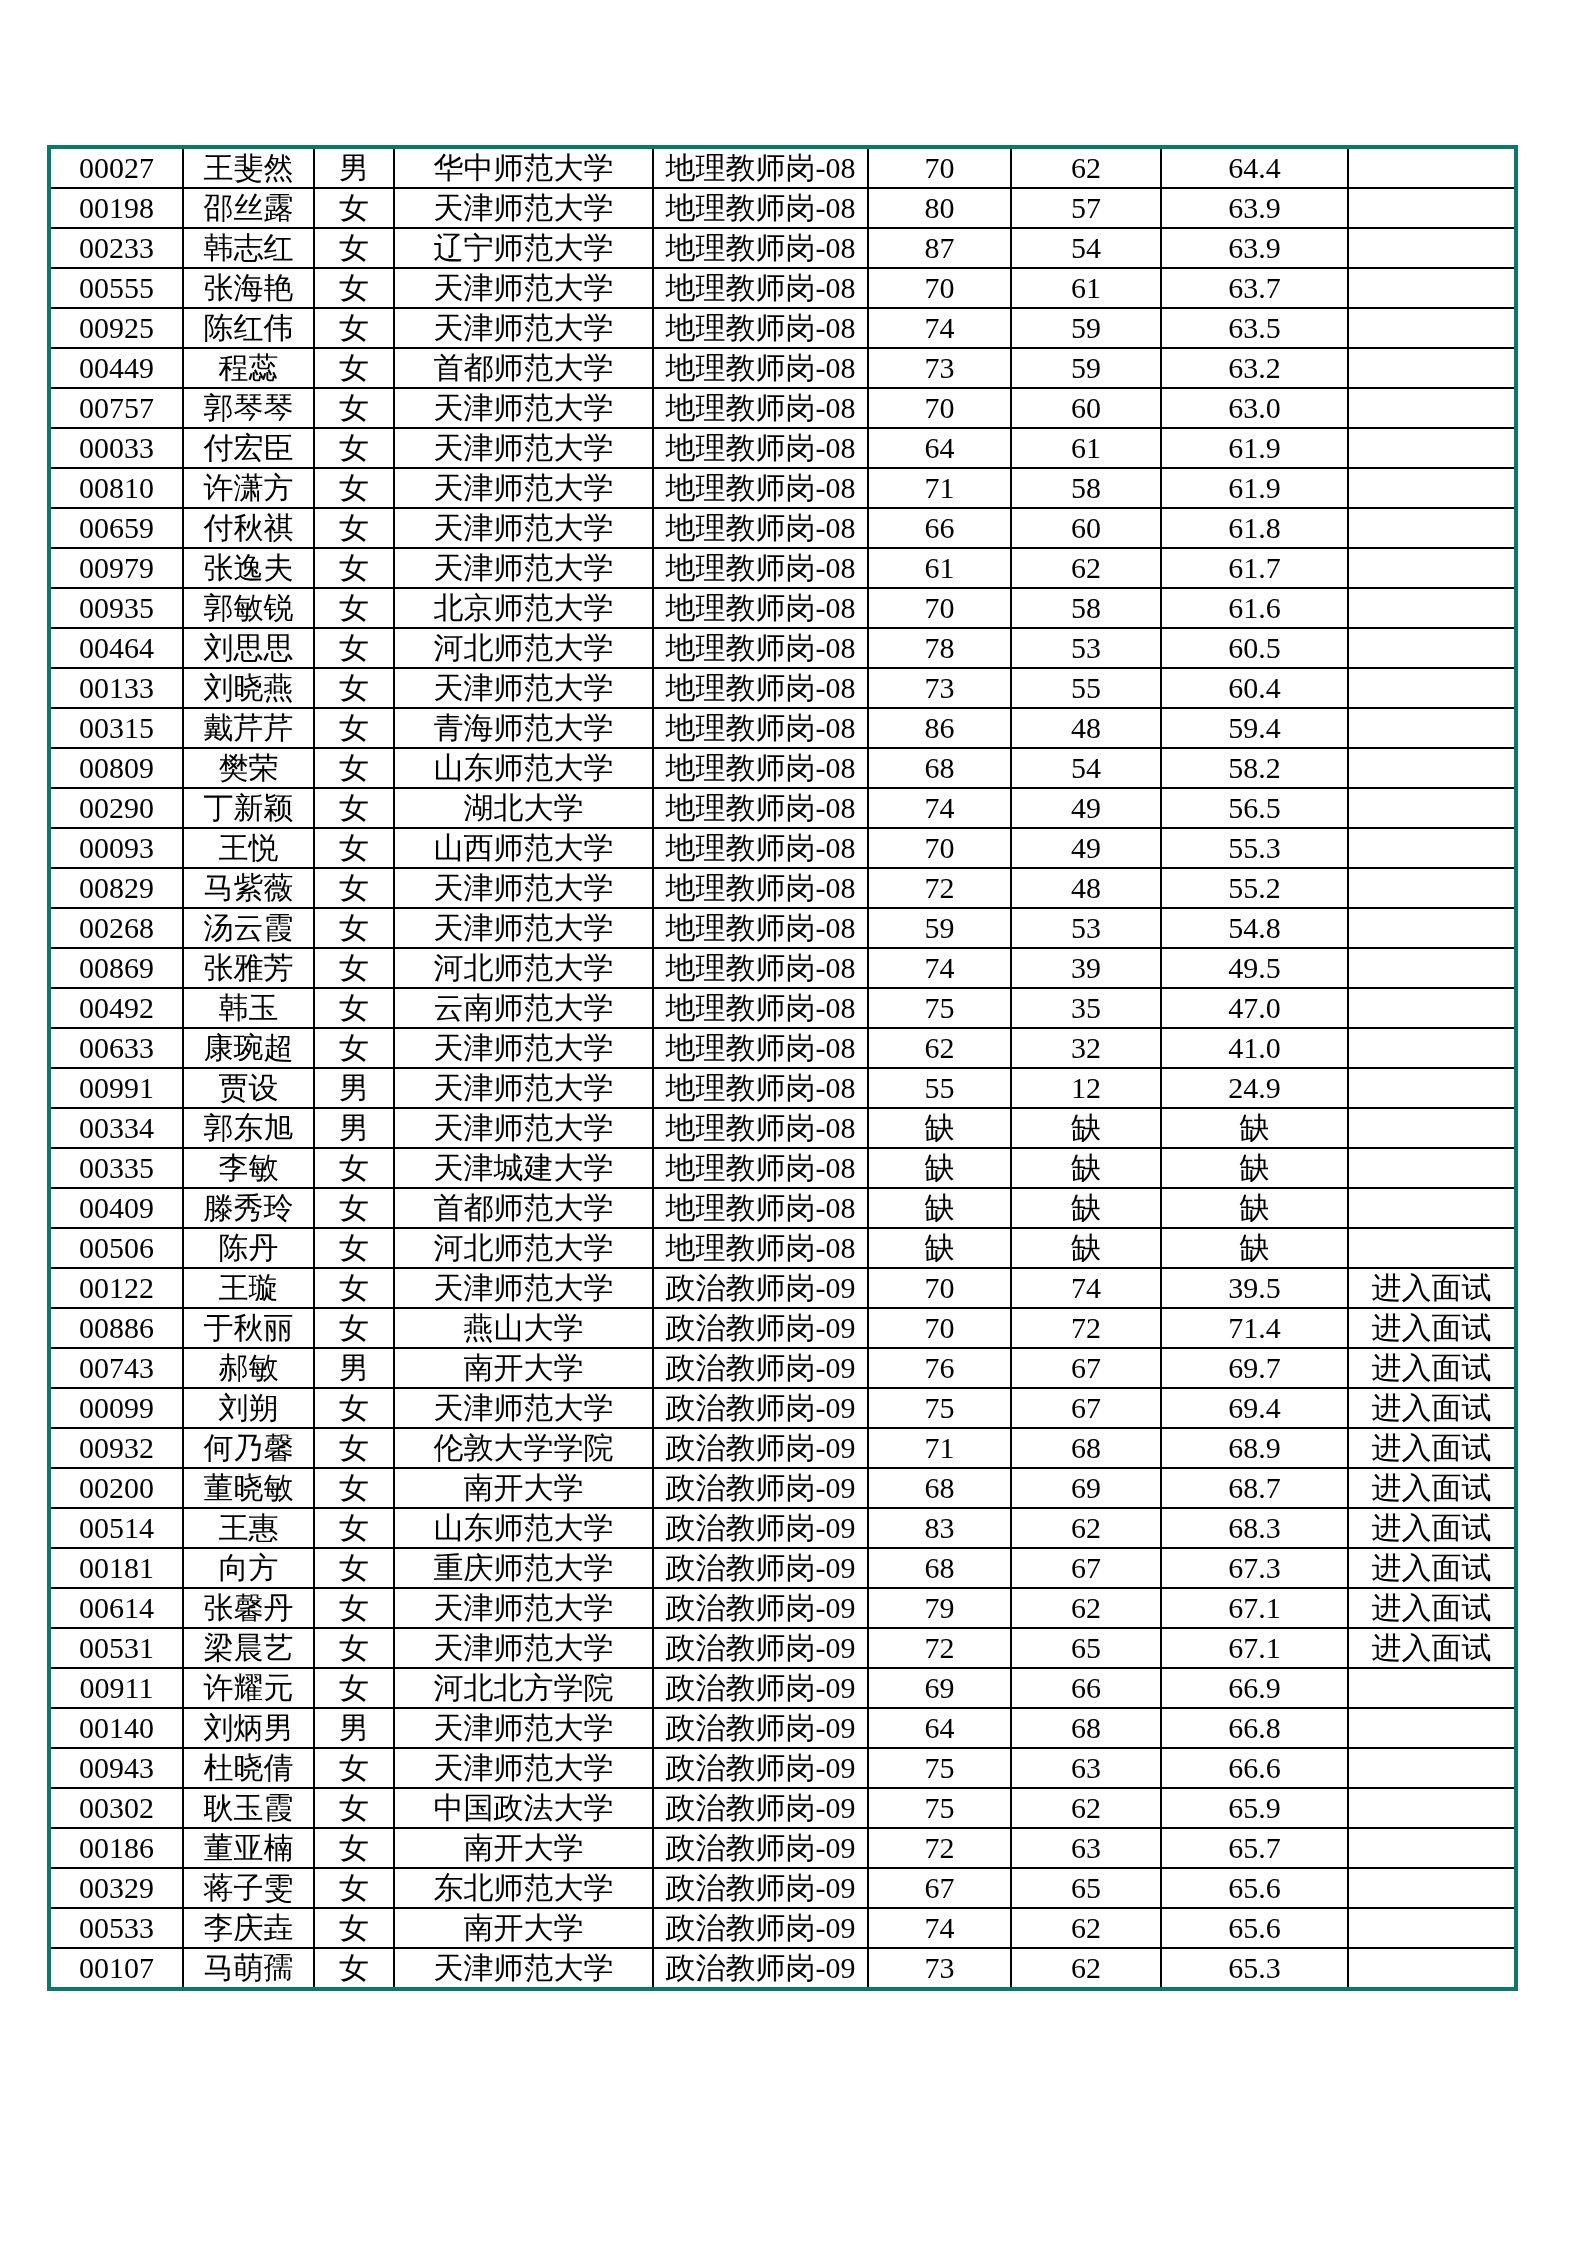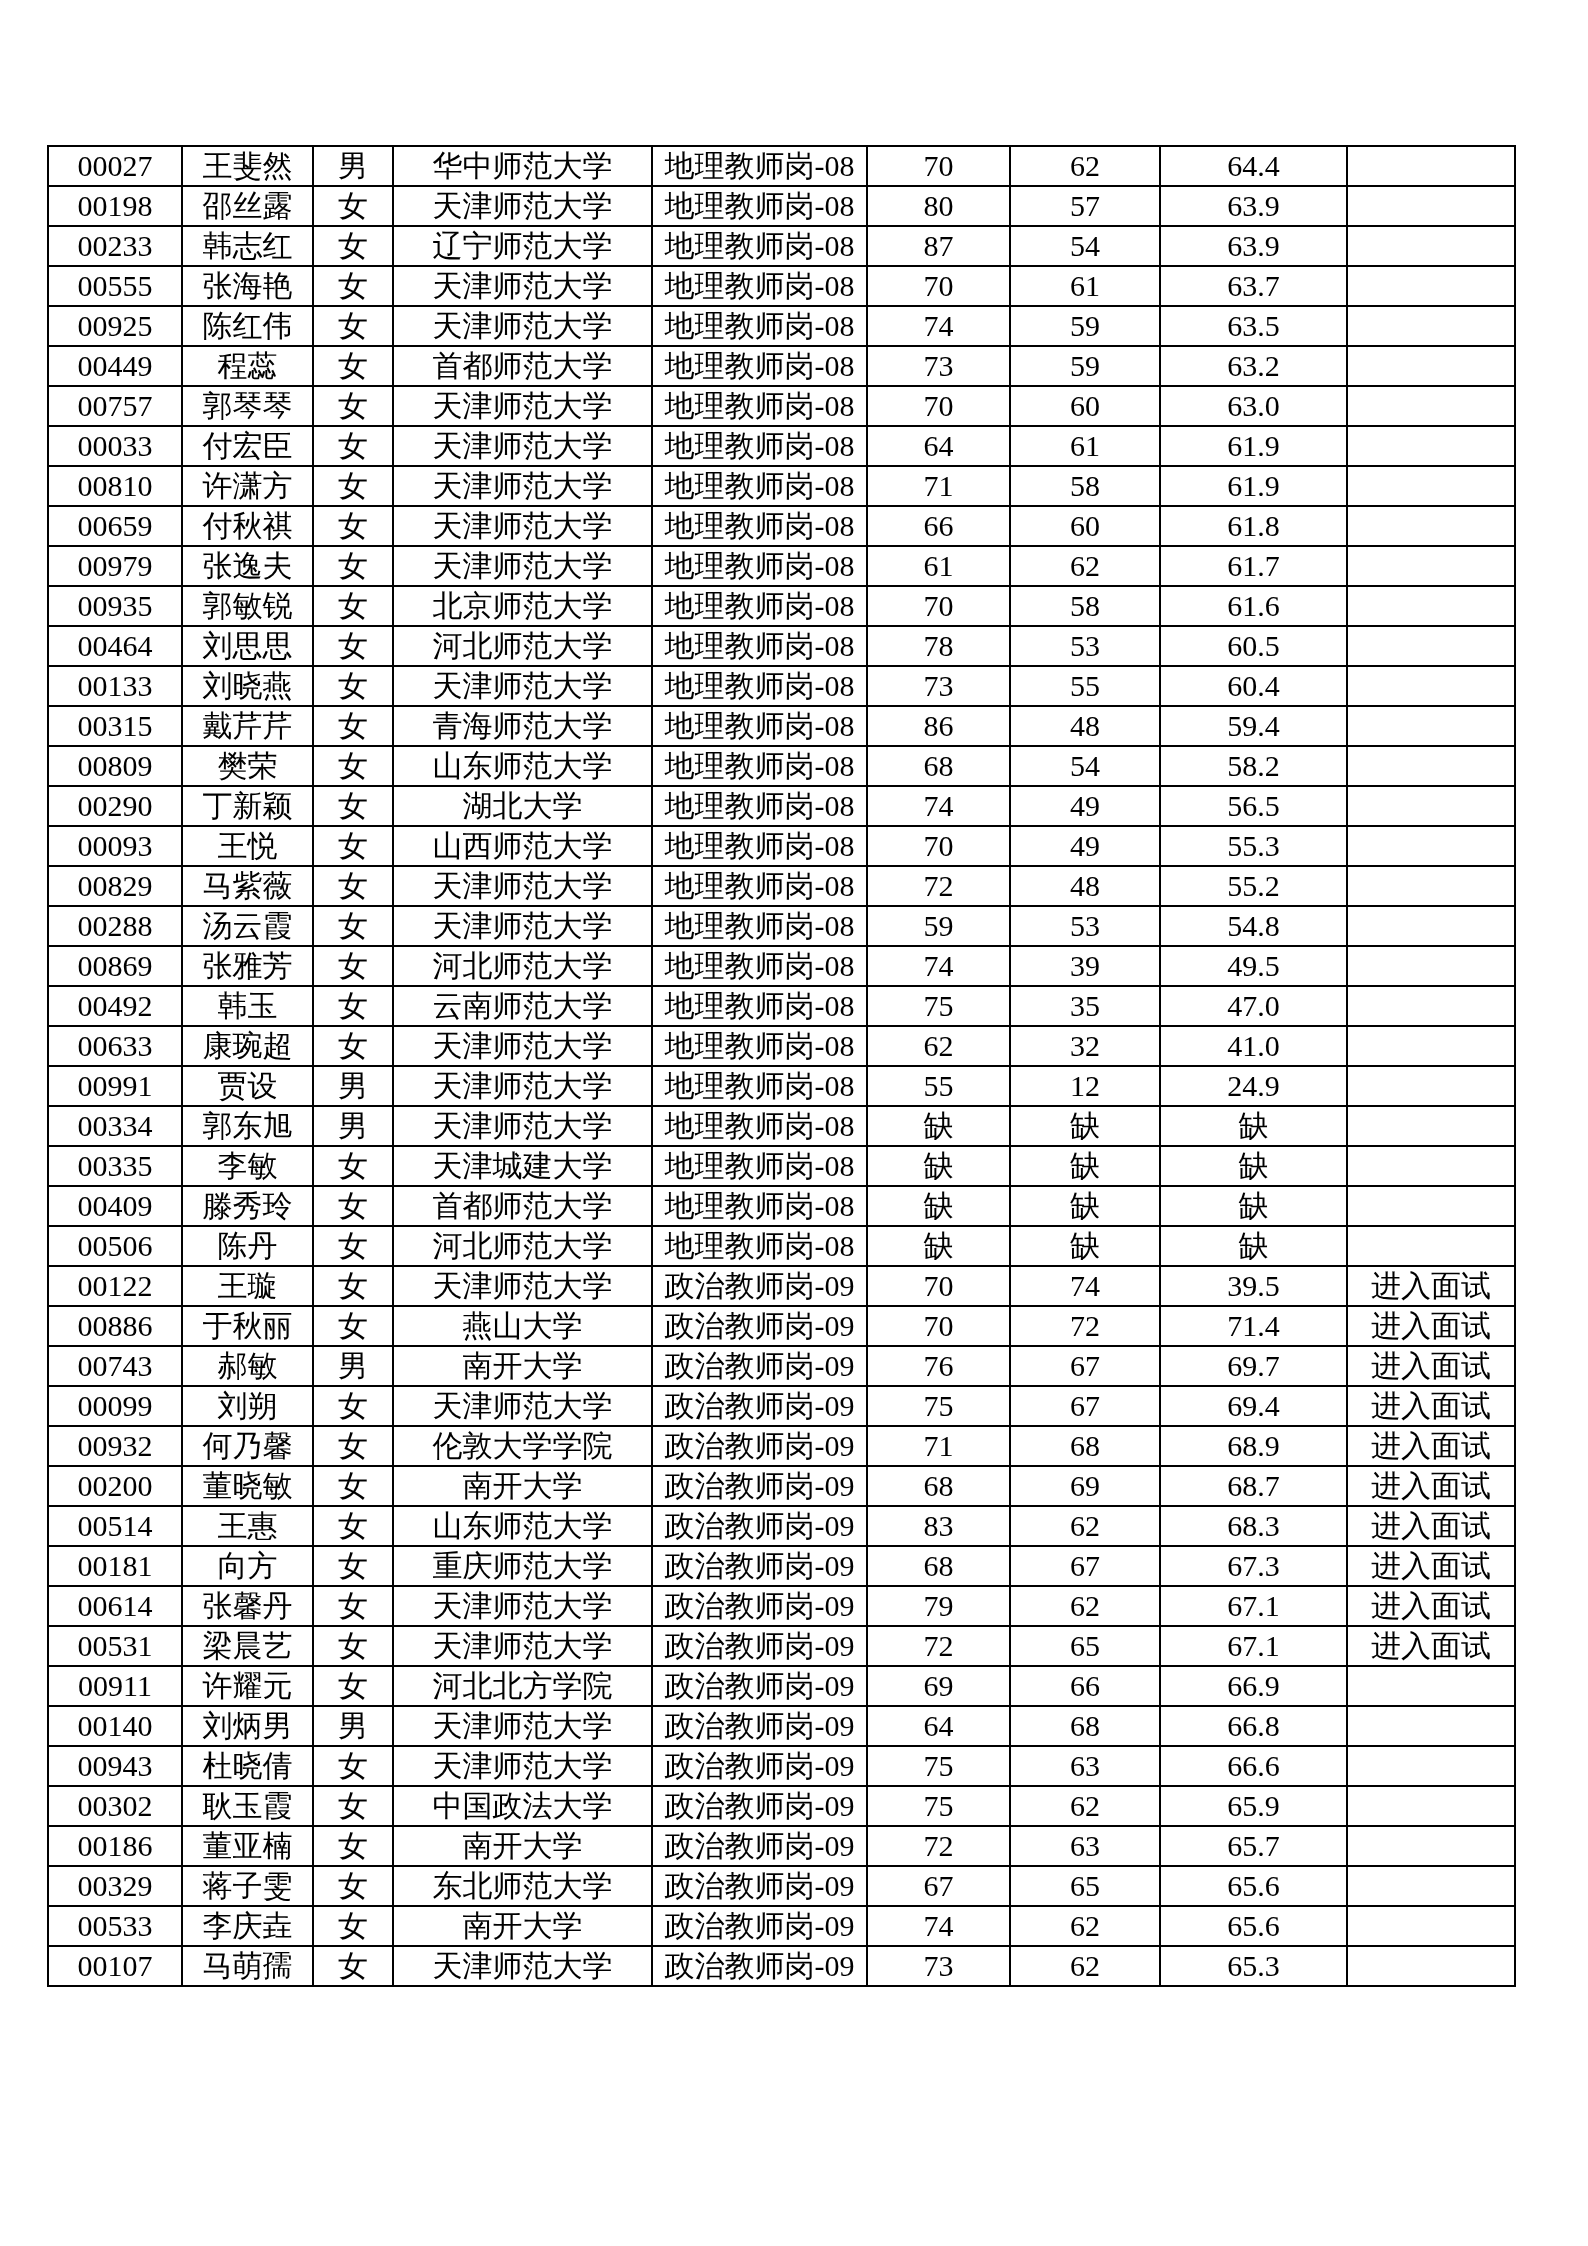--- a/index.html
+++ b/index.html
@@ -15,21 +15,21 @@
     color: #000000;
   }
   .sheet {
     position: absolute;
     left: 47px;
     top: 145px;
   }
   table.results {
     border-collapse: collapse;
     table-layout: fixed;
-    border: 2px solid #0f766e;
+    border: 4px solid #0f766e;
   }
   table.results td {
     border: 2px solid #000000;
     height: 38px;
     padding: 0;
     text-align: center;
     vertical-align: middle;
     font-size: 30px;
     line-height: 1;
     white-space: nowrap;
@@ -266,21 +266,21 @@
           <td>马紫薇</td>
           <td>女</td>
           <td>天津师范大学</td>
           <td class="position-cell">地理教师岗-08</td>
           <td>72</td>
           <td>48</td>
           <td>55.2</td>
           <td></td>
         </tr>
         <tr>
-          <td>00288</td>
+          <td>00268</td>
           <td>汤云霞</td>
           <td>女</td>
           <td>天津师范大学</td>
           <td class="position-cell">地理教师岗-08</td>
           <td>59</td>
           <td>53</td>
           <td>54.8</td>
           <td></td>
         </tr>
         <tr>

